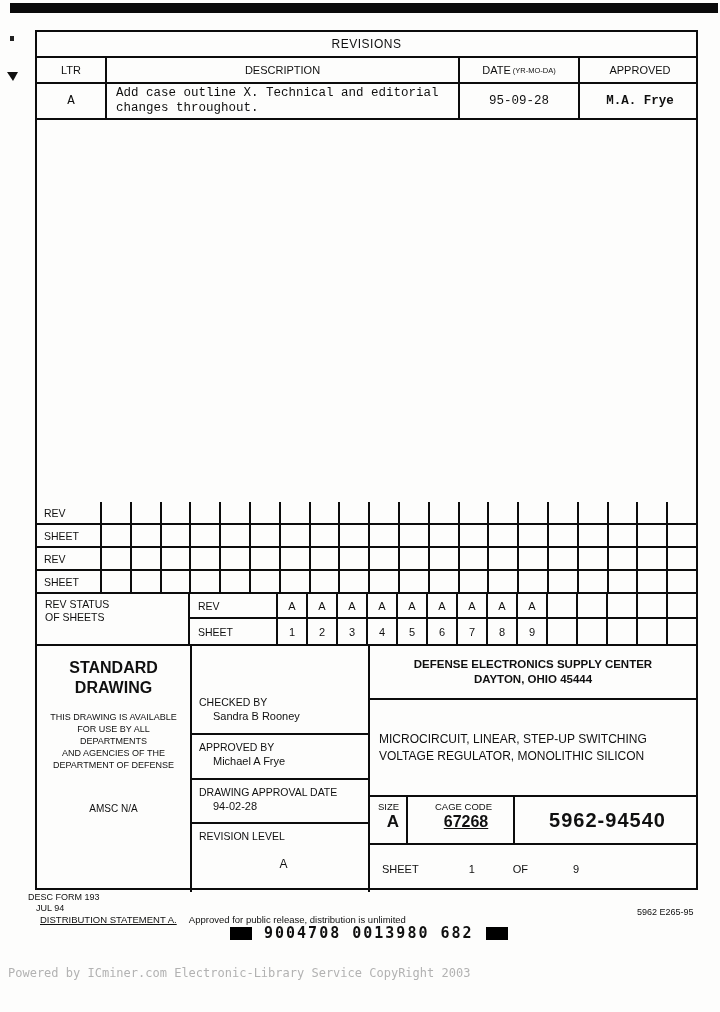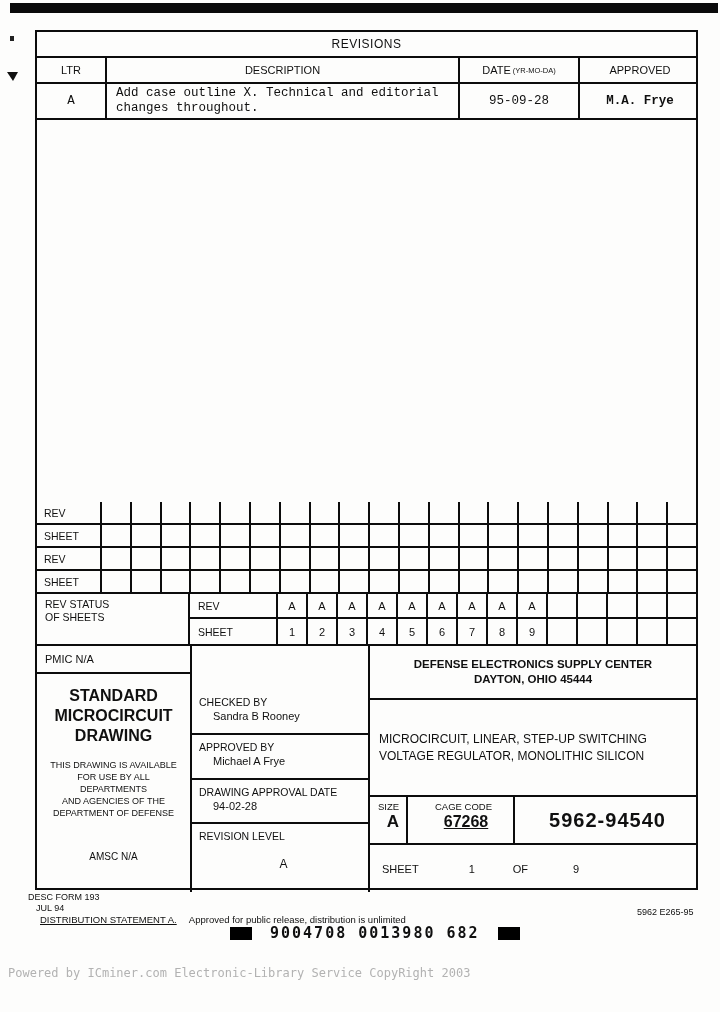--- a/index.html
+++ b/index.html
@@ -104,21 +104,21 @@
     display:flex; align-items:center; font-size:11px; }
   .sheet-row span { display:inline-block; }
   .sh1 { margin-left:12px; } .sh2 { margin-left:50px; } .sh3 { margin-left:38px; } .sh4 { margin-left:45px; }
 
   
   .f-form { left:28px; top:892px; font-size:9px; }
   .f-jul  { left:36px; top:903px; font-size:9px; }
   .f-dist { left:40px; top:914px; font-size:9.5px; }
   .f-dist .dist-label { text-decoration:underline; margin-right:10px; }
   .f-code { left:637px; top:907px; font-size:9px; }
-  .barcode { left:230px; top:925px; height:16px; display:flex; align-items:center; gap:18px; }
+  .barcode { left:230px; top:925px; height:16px; display:flex; align-items:center; gap:12px; }
   .bar-sq { width:22px; height:13px; background:#000; }
   .bar-txt { font-family:"DejaVu Sans Mono",monospace; font-weight:bold; font-size:15px;
     letter-spacing:2px; transform:scaleY(1.05); }
   .powered { left:8px; top:966px; font-size:12px; color:#b2b2b2;
     font-family:"DejaVu Sans Mono",monospace; }
 </style>
 </head>
 <body>
 
 <div class="page">
@@ -296,24 +296,22 @@
               <div class="revstat-cell"></div>
               <div class="revstat-cell"></div>
             </div>
         </div>
       </div>
     </div>
 
     <div class="row tblock">
 
       <div class="tb-left">
-        <div class="pmic">PMIC N/A</div>
         <div class="smd">
           <div>STANDARD</div>
-          <div>MICROCIRCUIT</div>
           <div>DRAWING</div>
         </div>
         <div class="avail" id="availability-text">
             <div>THIS DRAWING IS AVAILABLE</div>
             <div>FOR USE BY ALL</div>
             <div>DEPARTMENTS</div>
             <div>AND AGENCIES OF THE</div>
             <div>DEPARTMENT OF DEFENSE</div>
           </div>
         <div class="amsc">AMSC N/A</div>

